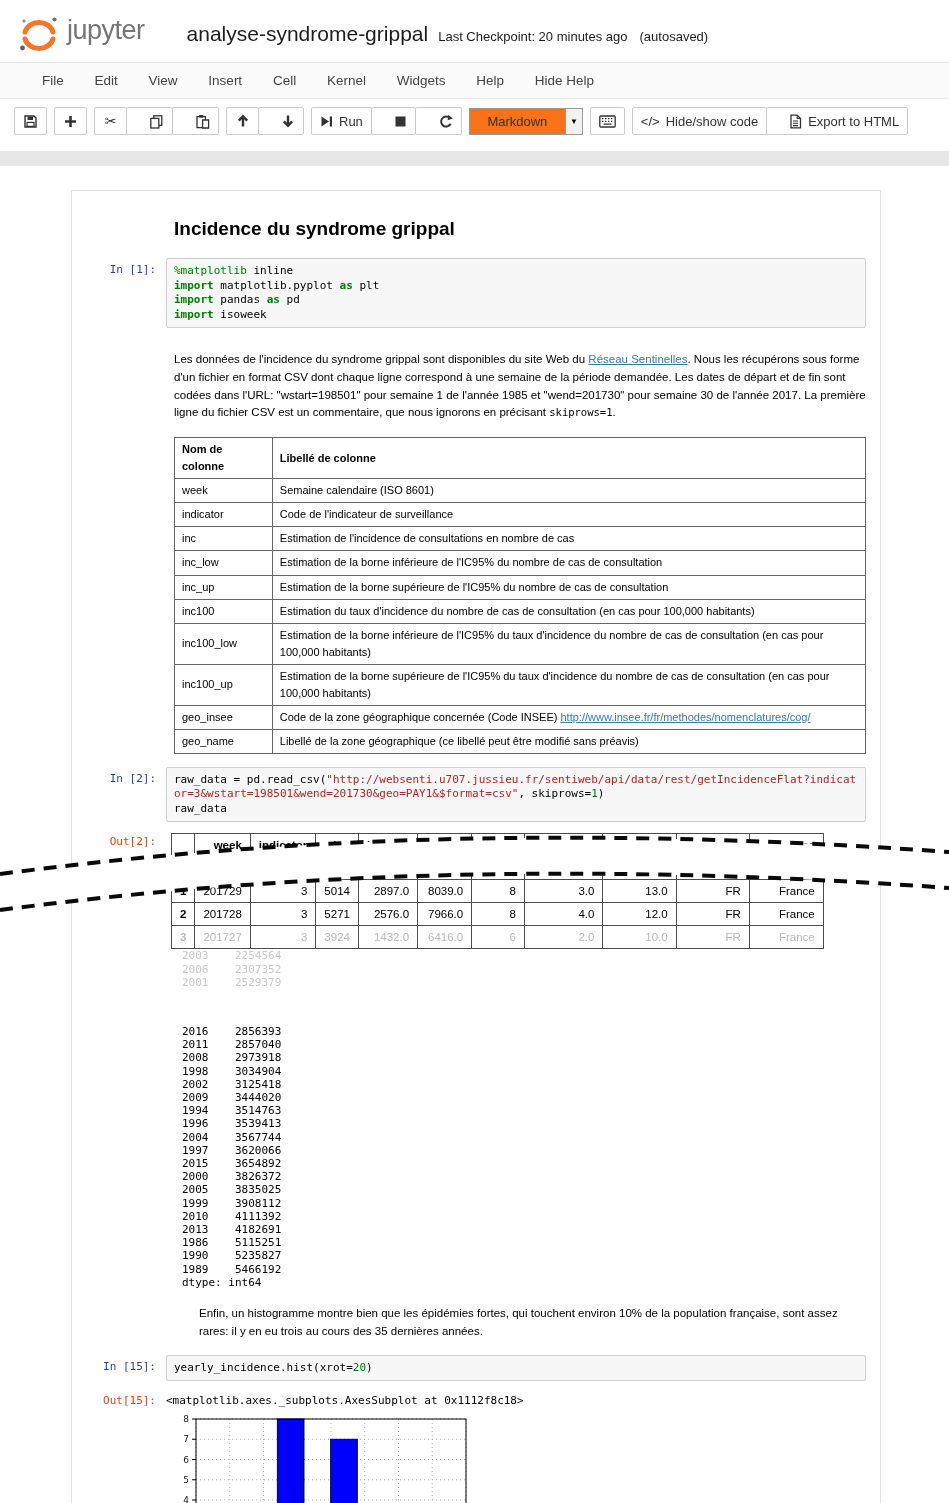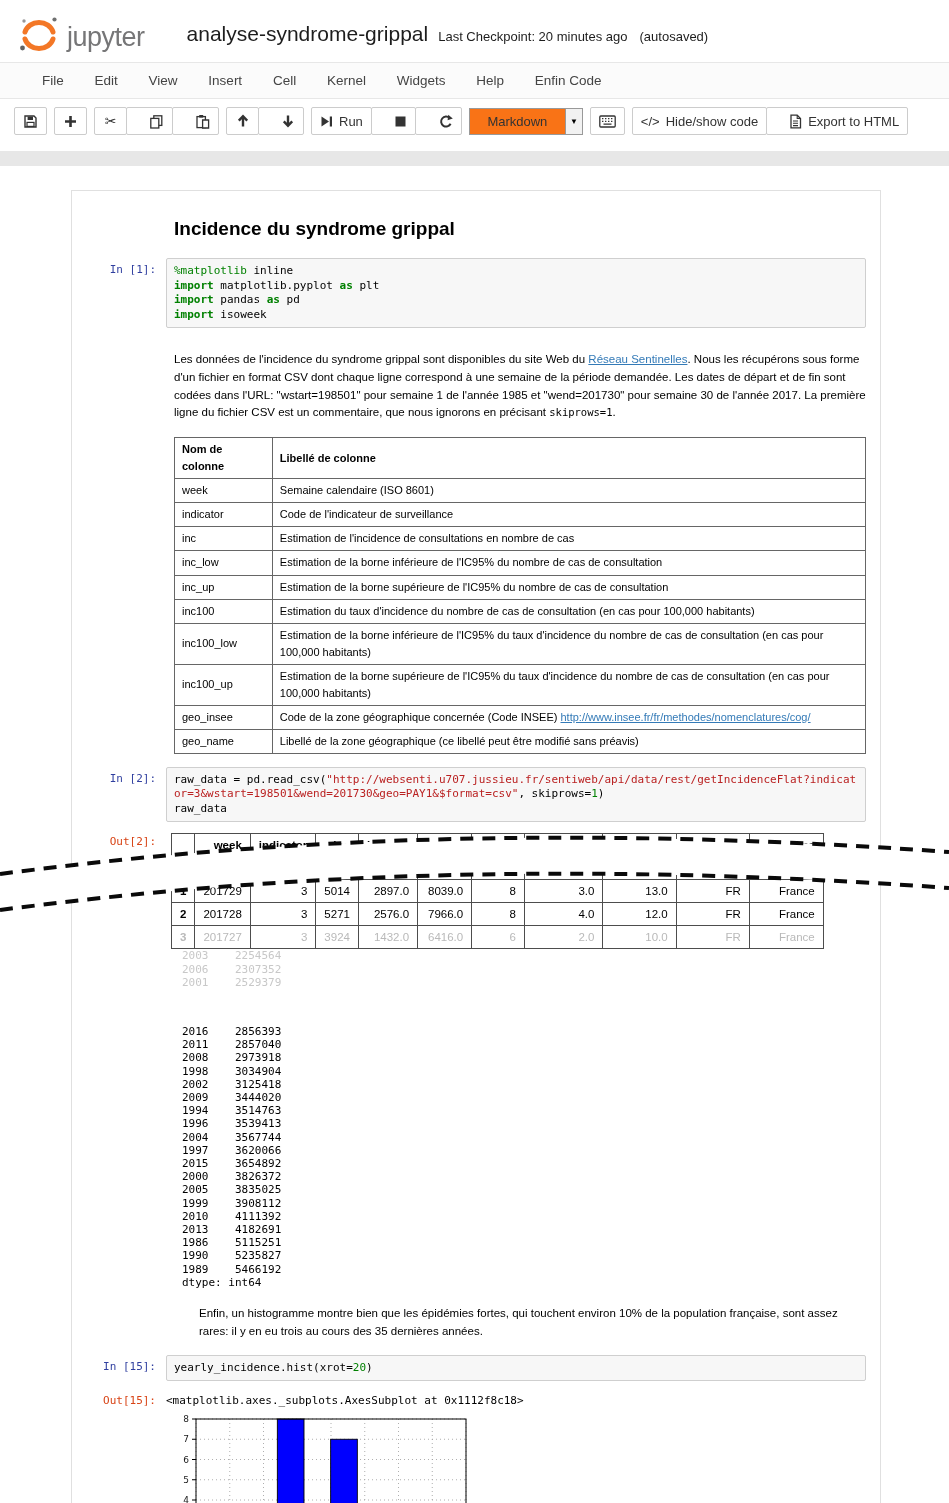--- a/index.html
+++ b/index.html
@@ -1,21 +1,21 @@
 <!DOCTYPE html>
 <html><head>
 <meta charset="utf-8">
 <style>
   * { box-sizing: border-box; margin: 0; padding: 0; }
   html,body { width: 949px; height: 1503px; overflow: hidden; background: #fff;
     font-family: "Liberation Sans", sans-serif; position: relative; color:#000; }
 
   
   .nb-header { display:flex; align-items:center; padding: 12px 16px 6px 18px; height: 62px; }
-  .logo { display:flex; align-items:flex-end; }
+  .logo { display:flex; align-items:flex-start; }
   .logo-word { font-size: 27px; color: #767677; margin-left: 7px; letter-spacing: -0.5px; }
   .title-area { display:flex; align-items: baseline; margin-left: 42px; }
   .nb-title { font-size: 21px; color: #1d1d1d; }
   .checkpoint { font-size: 13px; color: #1d1d1d; margin-left: 10px; }
   .autosaved { font-size: 13px; color: #1d1d1d; margin-left: 12px; }
 
   
   .menubar { border-top: 1px solid #e7e7e7; border-bottom: 1px solid #e7e7e7;
     background: #fbfbfb; padding: 10px 0 10px 42px; font-size: 13.5px; color: #444; }
   .menu-item { display:inline-block; margin-right: 27px; cursor: default; }
@@ -111,21 +111,21 @@
 
 <div class="menubar">
   <span class="menu-item">File</span>
   <span class="menu-item">Edit</span>
   <span class="menu-item">View</span>
   <span class="menu-item">Insert</span>
   <span class="menu-item">Cell</span>
   <span class="menu-item">Kernel</span>
   <span class="menu-item">Widgets</span>
   <span class="menu-item">Help</span>
-  <span class="menu-item">Enfin Code</span>
+  <span class="menu-item">Hide Help</span>
 </div>
 
 <div class="toolbar">
   <div class="btn-group">
     <span class="tb-btn">
       <svg width="15" height="15" viewBox="0 0 15 15">
         <path d="M2,2 h9 l2,2 v9 h-11 z" fill="none" stroke="#333" stroke-width="1.4"></path>
         <rect x="4.6" y="2.6" width="5.4" height="3.4" fill="#333"></rect>
         <rect x="4" y="8.4" width="7" height="4" fill="none" stroke="#333" stroke-width="1.2"></rect>
       </svg>

